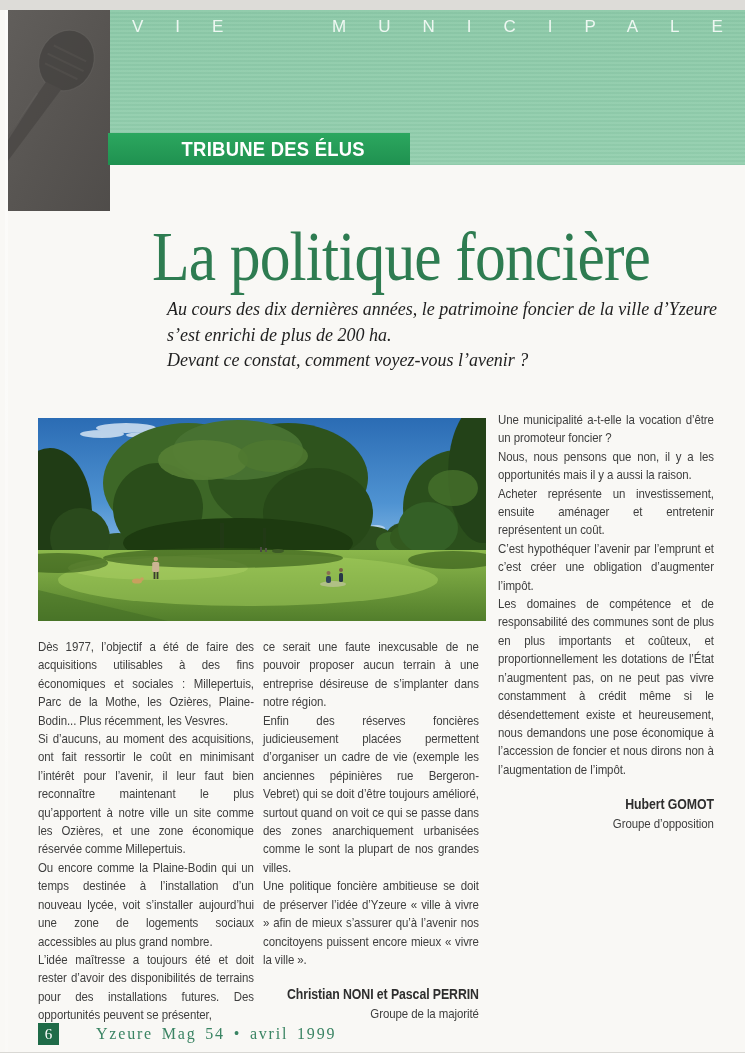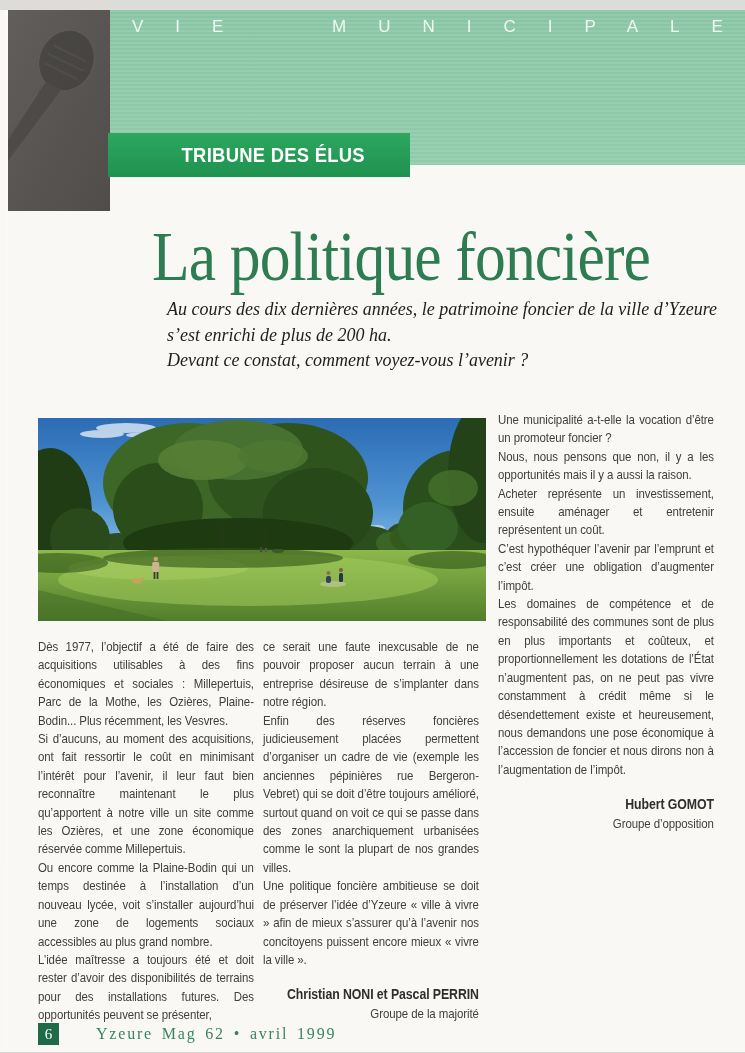--- a/index.html
+++ b/index.html
@@ -26,21 +26,21 @@
     background:
       repeating-linear-gradient(180deg, rgba(255,255,255,.05) 0 2px, rgba(0,0,0,.02) 2px 4px),
       linear-gradient(180deg,#8cc9a8,#93cfae);
   }
   .kicker {
     position:absolute; left:132px; top:7px; color:#f3faf6;
     font-size:17px; font-weight:400; letter-spacing:32px; word-spacing:40px;
     white-space:nowrap; opacity:.95;
   }
   .ribbon {
-    position:absolute; left:108px; top:123px; width:302px; height:44px;
+    position:absolute; left:108px; top:123px; width:302px; height:32px;
     background:linear-gradient(180deg,#2ca75f,#1f9150);
     display:flex; align-items:center;
   }
   .ribbon span {
     display:inline-block; transform:scaleX(.92); transform-origin:0 50%;
     padding-left:80px; color:#ffffff; font-weight:bold; font-size:20px;
     letter-spacing:.3px; white-space:nowrap;
   }
   
   .title {
@@ -244,18 +244,18 @@
     <p>Les domaines de compétence et de responsabilité des communes sont de plus en plus importants et coûteux, et proportionnellement les dotations de l’État n’augmentent pas, on ne peut pas vivre constamment à crédit même si le désendettement existe et heureusement, nous demandons une pose économique à l’accession de foncier et nous dirons non à l’augmentation de l’impôt.</p>
     <div class="sig">
       <div class="sig-name">Hubert GOMOT</div>
       <div class="sig-group">Groupe d’opposition</div>
     </div>
   </div>
 
   <div class="page-badge">
     <span>6</span>
   </div>
-  <div class="issue">Yzeure Mag 62 • avril 1999</div>
+  <div class="issue">Yzeure Mag 54 • avril 1999</div>
 
   <div class="scan-light"></div>
   <div class="scan-dark"></div>
 
 </div>
 
 </body></html>

